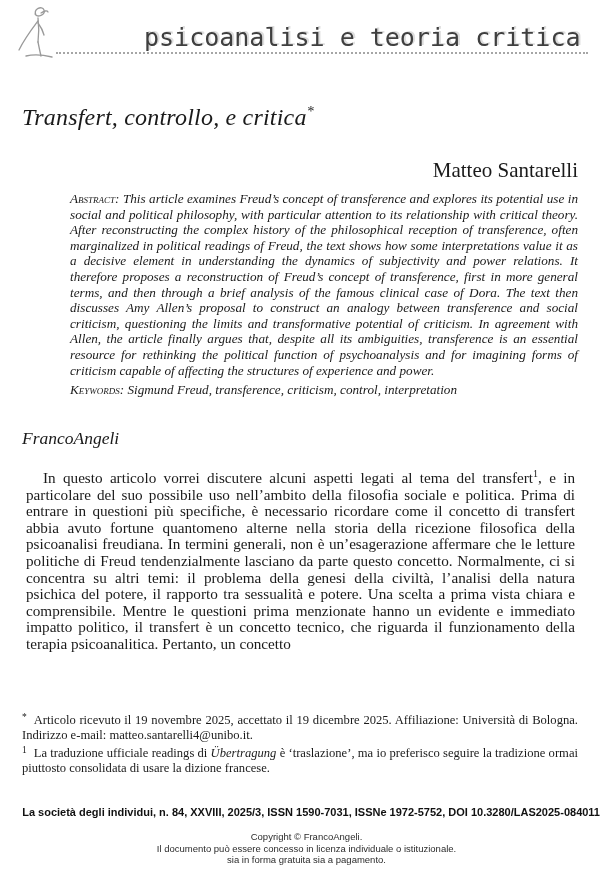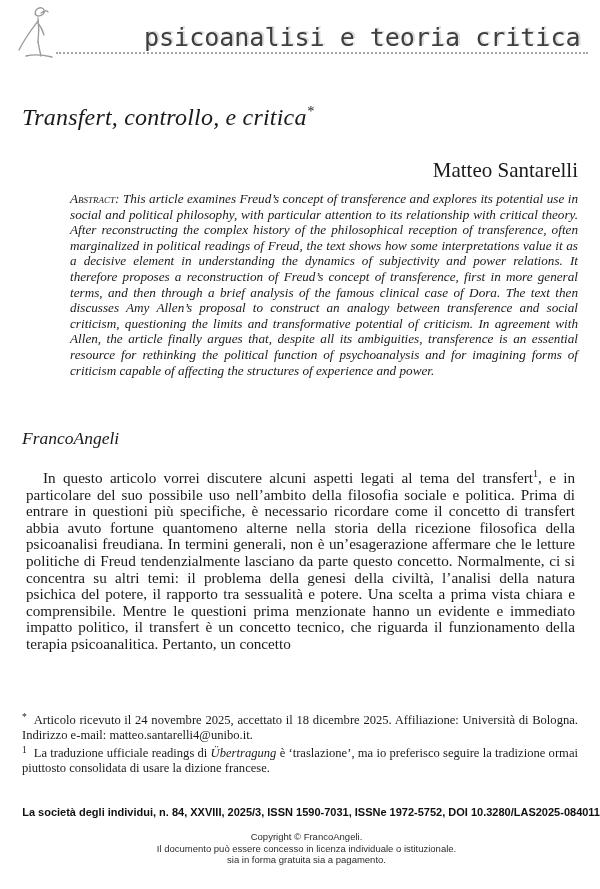--- a/index.html
+++ b/index.html
@@ -160,28 +160,29 @@
     <div class="masthead-rule"></div>
     <div class="masthead-title">psicoanalisi e teoria critica</div>
   </div>
 
   <h1 class="article-title"><span>Transfert, controllo, e critica</span><sup class="title-star">*</sup></h1>
 
   <div class="author-line">Matteo Santarelli</div>
 
   <div class="abstract-block">
     <p><span class="sc">Abstract:</span><span> This article examines Freud’s concept of transference and explores its potential use in social and political philosophy, with particular attention to its relationship with critical theory. After reconstructing the complex history of the philosophical reception of transference, often marginalized in political readings of Freud, the text shows how some interpretations value it as a decisive element in understanding the dynamics of subjectivity and power relations. It therefore proposes a reconstruction of Freud’s concept of transference, first in more general terms, and then through a brief analysis of the famous clinical case of Dora. The text then discusses Amy Allen’s proposal to construct an analogy between transference and social criticism, questioning the limits and transformative potential of criticism. In agreement with Allen, the article finally argues that, despite all its ambiguities, transference is an essential resource for rethinking the political function of psychoanalysis and for imagining forms of criticism capable of affecting the structures of experience and power.</span></p>
+    <p class="keywords-par"><span class="sc">Keywords:</span><span> Sigmund Freud, transference, criticism, control, interpretation</span></p>
   </div>
 
   <h2 class="section-heading">FrancoAngeli</h2>
 
   <p class="body-paragraph"><span>In questo articolo vorrei discutere alcuni aspetti legati al tema del transfert</span><sup>1</sup><span>, e in particolare del suo possibile uso nell’ambito della filosofia sociale e politica. Prima di entrare in questioni più specifiche, è necessario ricordare come il concetto di transfert abbia avuto fortune quantomeno alterne nella storia della ricezione filosofica della psicoanalisi freudiana. In termini generali, non è un’esagerazione affermare che le letture politiche di Freud tendenzialmente lasciano da parte questo concetto. Normalmente, ci si concentra su altri temi: il problema della genesi della civiltà, l’analisi della natura psichica del potere, il rapporto tra sessualità e potere. Una scelta a prima vista chiara e comprensibile. Mentre le questioni prima menzionate hanno un evidente e immediato impatto politico, il transfert è un concetto tecnico, che riguarda il funzionamento della terapia psicoanalitica. Pertanto, un concetto</span></p>
 
   <div class="footnotes">
-    <p class="footnote"><span class="fn-marker">*</span><span>Articolo ricevuto il 24 novembre 2025, accettato il 18 dicembre 2025. Affiliazione: Università di Bologna. Indirizzo e-mail: matteo.santarelli4@unibo.it.</span></p>
+    <p class="footnote"><span class="fn-marker">*</span><span>Articolo ricevuto il 19 novembre 2025, accettato il 19 dicembre 2025. Affiliazione: Università di Bologna. Indirizzo e-mail: matteo.santarelli4@unibo.it.</span></p>
     <p class="footnote"><span class="fn-marker">1</span><span>La traduzione ufficiale readings di </span><em>Übertragung</em><span> è ‘traslazione’, ma io preferisco seguire la tradizione ormai piuttosto consolidata di usare la dizione francese.</span></p>
   </div>
 
   <div class="journal-line">La società degli individui, n. 84, XXVIII, 2025/3, ISSN 1590-7031, ISSNe 1972-5752, DOI 10.3280/LAS2025-084011</div>
 
   <div class="copyright-block">
     <div>Copyright © FrancoAngeli.</div>
     <div>Il documento può essere concesso in licenza individuale o istituzionale.</div>
     <div>sia in forma gratuita sia a pagamento.</div>
   </div>

